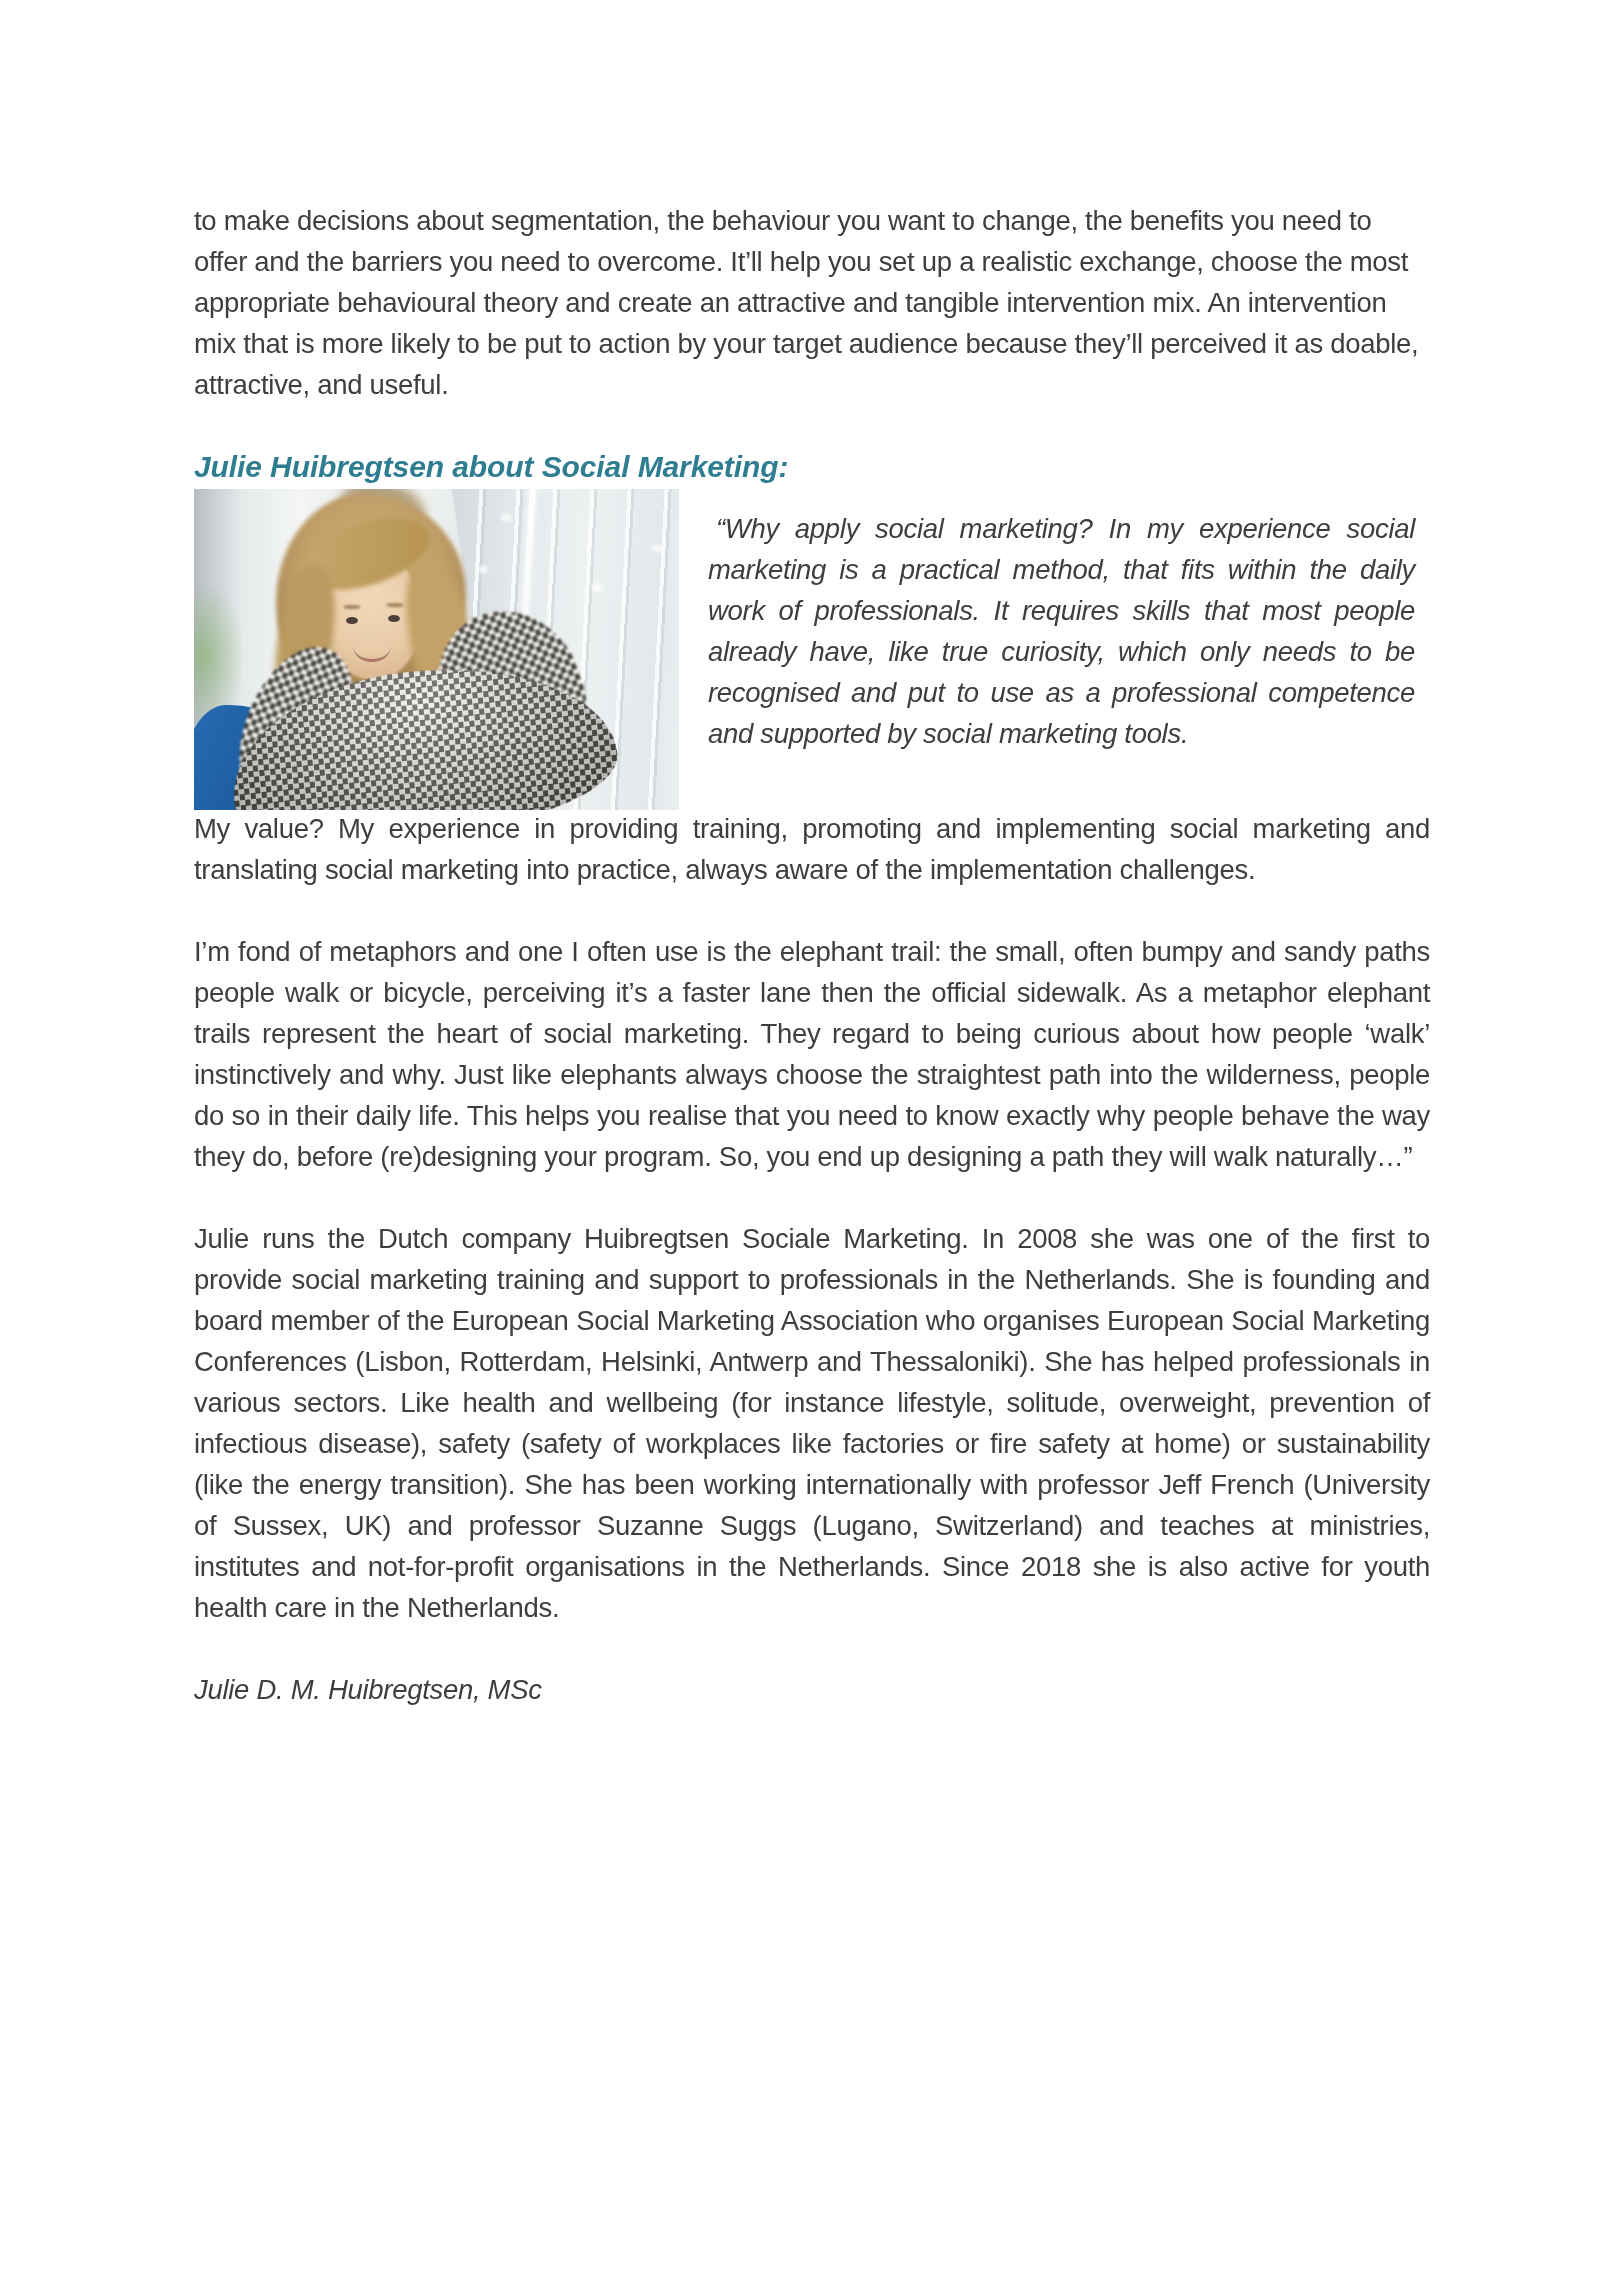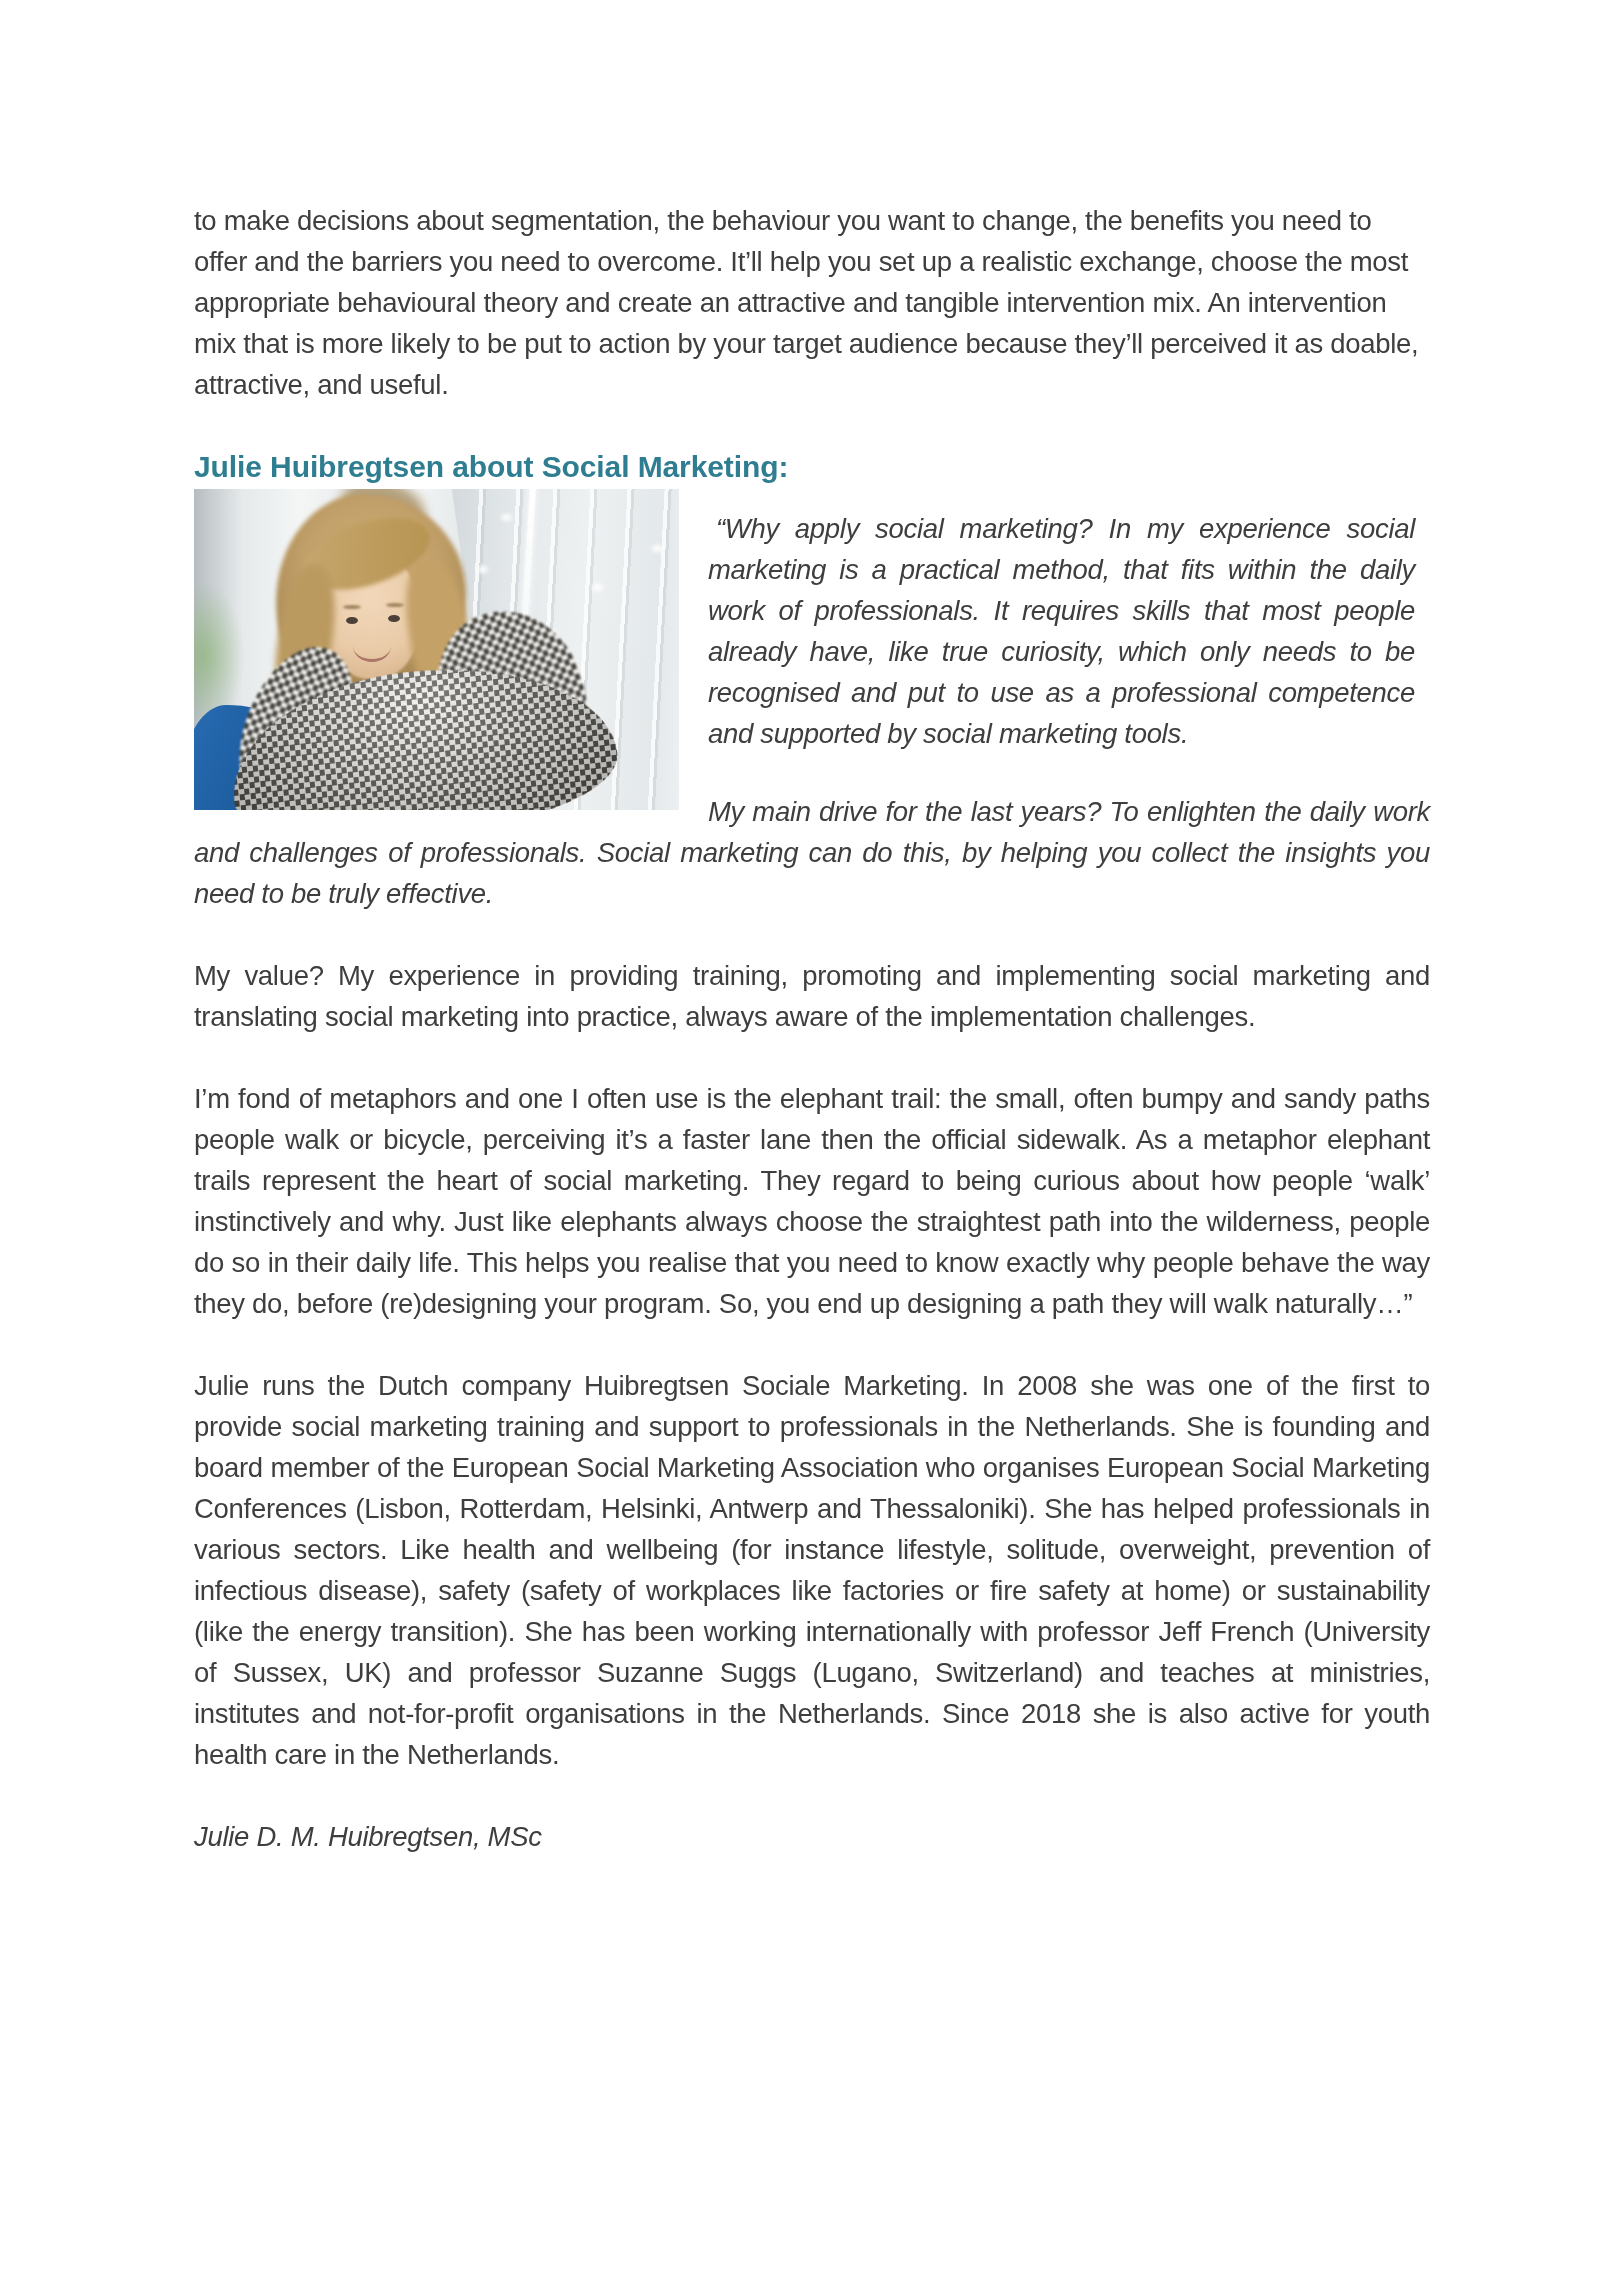--- a/index.html
+++ b/index.html
@@ -24,20 +24,21 @@
     color: #3e3e3e;
     letter-spacing: -0.3px;
   }
   .heading {
     margin: 0 0 19.6px 0;
     font-size: 30px;
     line-height: 42px;
     font-weight: bold;
     color: #2f7d90;
     letter-spacing: -0.1px;
+    font-style: italic;
   }
   .quote-row { position: relative; min-height: 300px; }
   .quote-1 {
     margin: 15px !important;
     margin-left: 514px !important;
     text-align: justify;
     font-style: italic;
     text-indent: 7.9px;
   }
   .quote-2 {
@@ -190,21 +191,20 @@
         <div class="hair-side left"></div>
         <div class="hair-side right"></div>
         <div class="scarf-loop-right checker"></div>
         <div class="scarf-fold-left checker"></div>
         <div class="scarf-main checker"></div>
         <div class="scarf-shading"></div>
       </div>
       <p class="quote-1">“Why apply social marketing? In my experience social marketing is a practical method, that fits within the daily work of professionals. It requires skills that most people already have, like true curiosity, which only needs to be recognised and put to use as a professional competence and supported by social marketing tools.</p>
     </div>
 
-    <p class="quote-2">My main drive for the last years? To enlighten the daily work and challenges of professionals. Social marketing can do this, by helping you collect the insights you need to be truly effective.</p>
     <p class="quote-3">My value? My experience in providing training, promoting and implementing social marketing and translating social marketing into practice, always aware of the implementation challenges.</p>
     <p class="quote-4">I’m fond of metaphors and one I often use is the elephant trail: the small, often bumpy and sandy paths people walk or bicycle, perceiving it’s a faster lane then the official sidewalk. As a metaphor elephant trails represent the heart of social marketing. They regard to being curious about how people ‘walk’ instinctively and why. Just like elephants always choose the straightest path into the wilderness, people do so in their daily life. This helps you realise that you need to know exactly why people behave the way they do, before (re)designing your program. So, you end up designing a path they will walk naturally…”</p>
     <p class="bio">Julie runs the Dutch company Huibregtsen Sociale Marketing. In 2008 she was one of the first to provide social marketing training and support to professionals in the Netherlands. She is founding and board member of the European Social Marketing Association who organises European Social Marketing Conferences (Lisbon, Rotterdam, Helsinki, Antwerp and Thessaloniki). She has helped professionals in various sectors. Like health and wellbeing (for instance lifestyle, solitude, overweight, prevention of infectious disease), safety (safety of workplaces like factories or fire safety at home) or sustainability (like the energy transition). She has been working internationally with professor Jeff French (University of Sussex, UK) and professor Suzanne Suggs (Lugano, Switzerland) and teaches at ministries, institutes and not-for-profit organisations in the Netherlands. Since 2018 she is also active for youth health care in the Netherlands.</p>
     <p class="signature">Julie D. M. Huibregtsen, MSc</p>
 
   </div>
 </div>
 
 
 </body></html>

